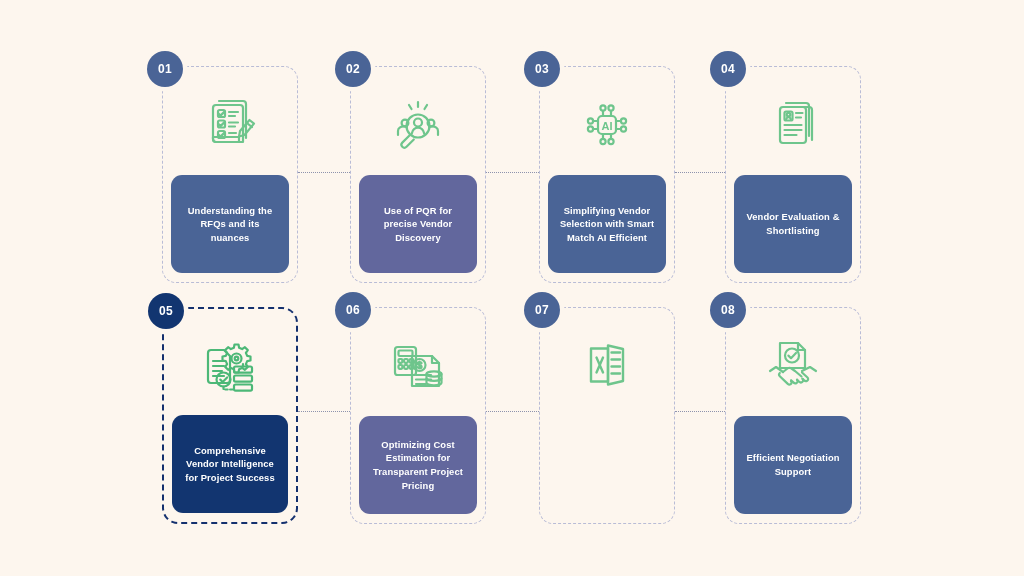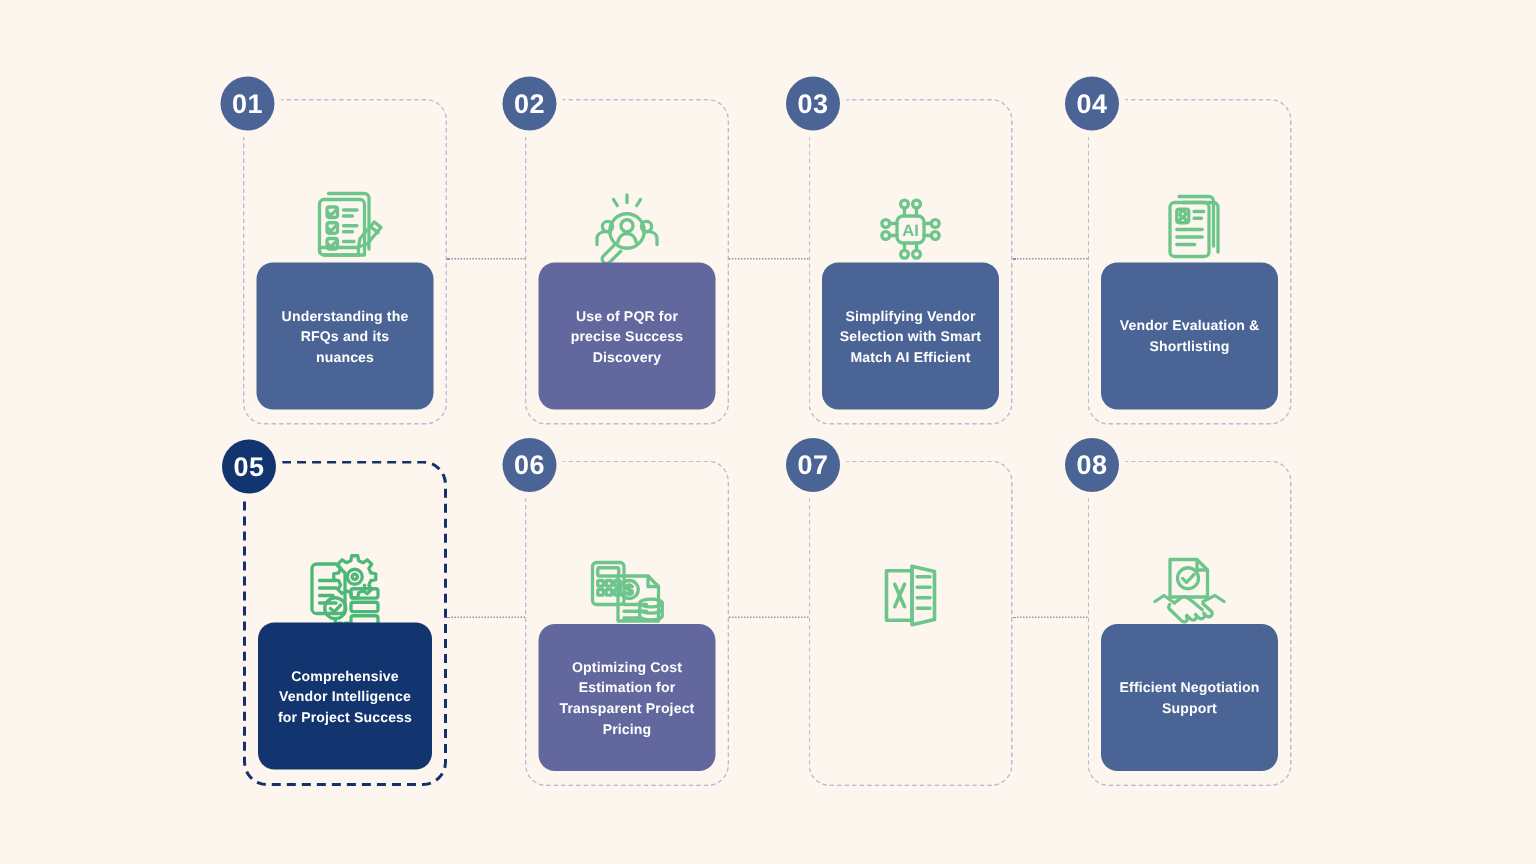--- a/index.html
+++ b/index.html
@@ -25,33 +25,33 @@
     border-radius:16px;
   }
 
   .badge{
     position:absolute;
     width:36px;height:36px;
     border-radius:50%;
     background:#4a6496;
     color:#ffffff;
     display:flex;align-items:center;justify-content:center;
-    font-size:18px;font-weight:bold;
+    font-size:12px;font-weight:bold;
     letter-spacing:0.3px;
     box-shadow:0 0 0 4.5px #fdf6ee;
     z-index:5;
     font-family:"Liberation Sans","DejaVu Sans",sans-serif;
   }
   .badge.active{background:#123570;}
 
   .icon-wrap{
     position:absolute;
     top:26px;left:0;right:0;
     height:92px;
-    display:flex;align-items:flex-end;justify-content:center;
+    display:flex;align-items:flex-start;justify-content:center;
   }
   .icon-wrap svg{display:block;}
 
   .label{
     position:absolute;
     left:8px;right:8px;bottom:9px;
     height:98px;
     border-radius:11px;
     background:#4a6496;
     color:#ffffff;
@@ -112,21 +112,21 @@
         <circle cx="32" cy="33" r="11.5"></circle>
         <circle cx="32" cy="29.5" r="4"></circle>
         <path d="M25.8 40.5c0.9-3.8 3.3-5.8 6.2-5.8s5.3 2 6.2 5.8"></path>
         <path d="M23.7 42.2l-7.4 7.4a3 3 0 0 0 0 4.2 3 3 0 0 0 4.2 0l7.3-7.3"></path>
         <circle cx="19" cy="30" r="3.4"></circle>
         <path d="M12 42v-4c0-2.8 2.6-4.6 6-4.6 1 0 2 .2 2.8.5"></path>
         <circle cx="45" cy="30" r="3.4"></circle>
         <path d="M52 42v-4c0-2.8-2.6-4.6-6-4.6-1 0-2 .2-2.8.5"></path>
       </svg>
     </div>
-    <div class="label purple">Use of PQR for precise Success Discovery</div>
+    <div class="label purple">Use of PQR for precise Vendor Discovery</div>
   </div>
 
   <div class="card" style="left:539px;top:66px;">
     <div class="badge" style="left:-16px;top:-16px;">03</div>
     <div class="icon-wrap">
       <svg width="64" height="64" viewBox="0 0 64 64" fill="none" stroke="#6ec58c" stroke-width="2.2" stroke-linecap="round" stroke-linejoin="round">
         <rect x="23" y="23" width="18" height="18" rx="4"></rect>
         <text x="32" y="36.5" font-family="Liberation Sans, sans-serif" font-size="11" font-weight="bold" fill="#6ec58c" stroke="none" text-anchor="middle">AI</text>
         <path d="M28 23v-5"></path>
           <circle cx="28" cy="15" r="2.6"></circle>

